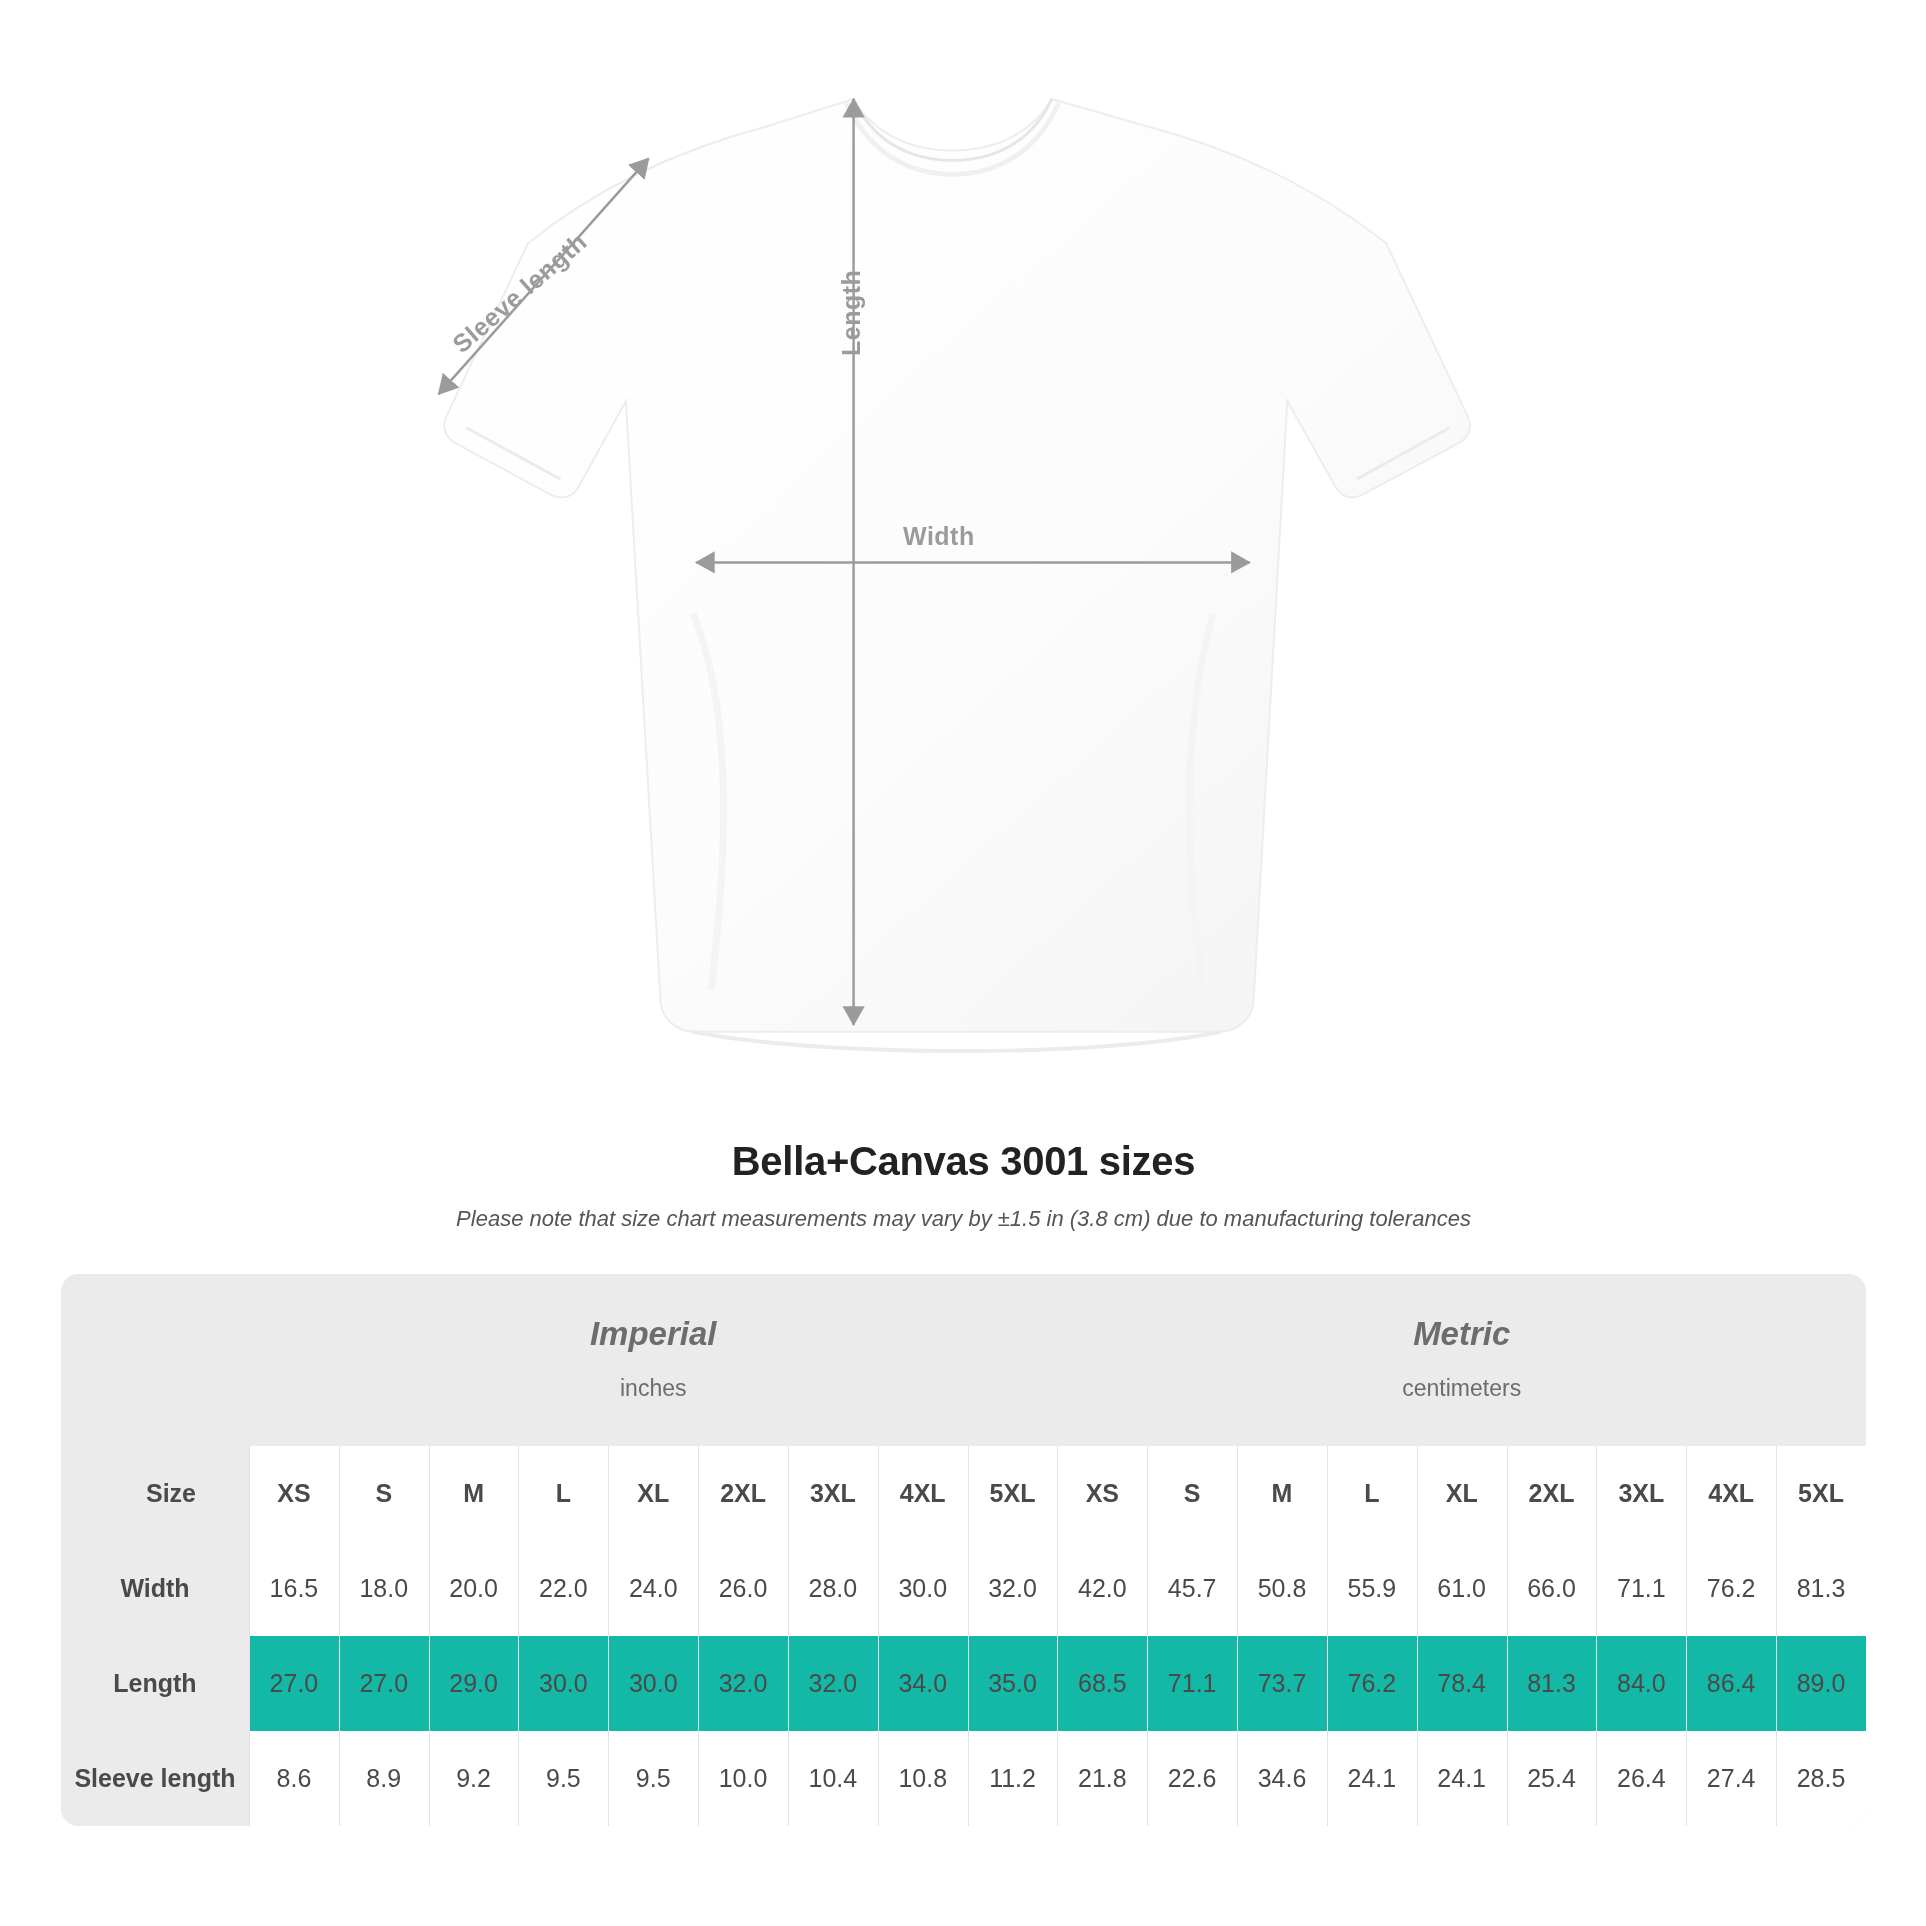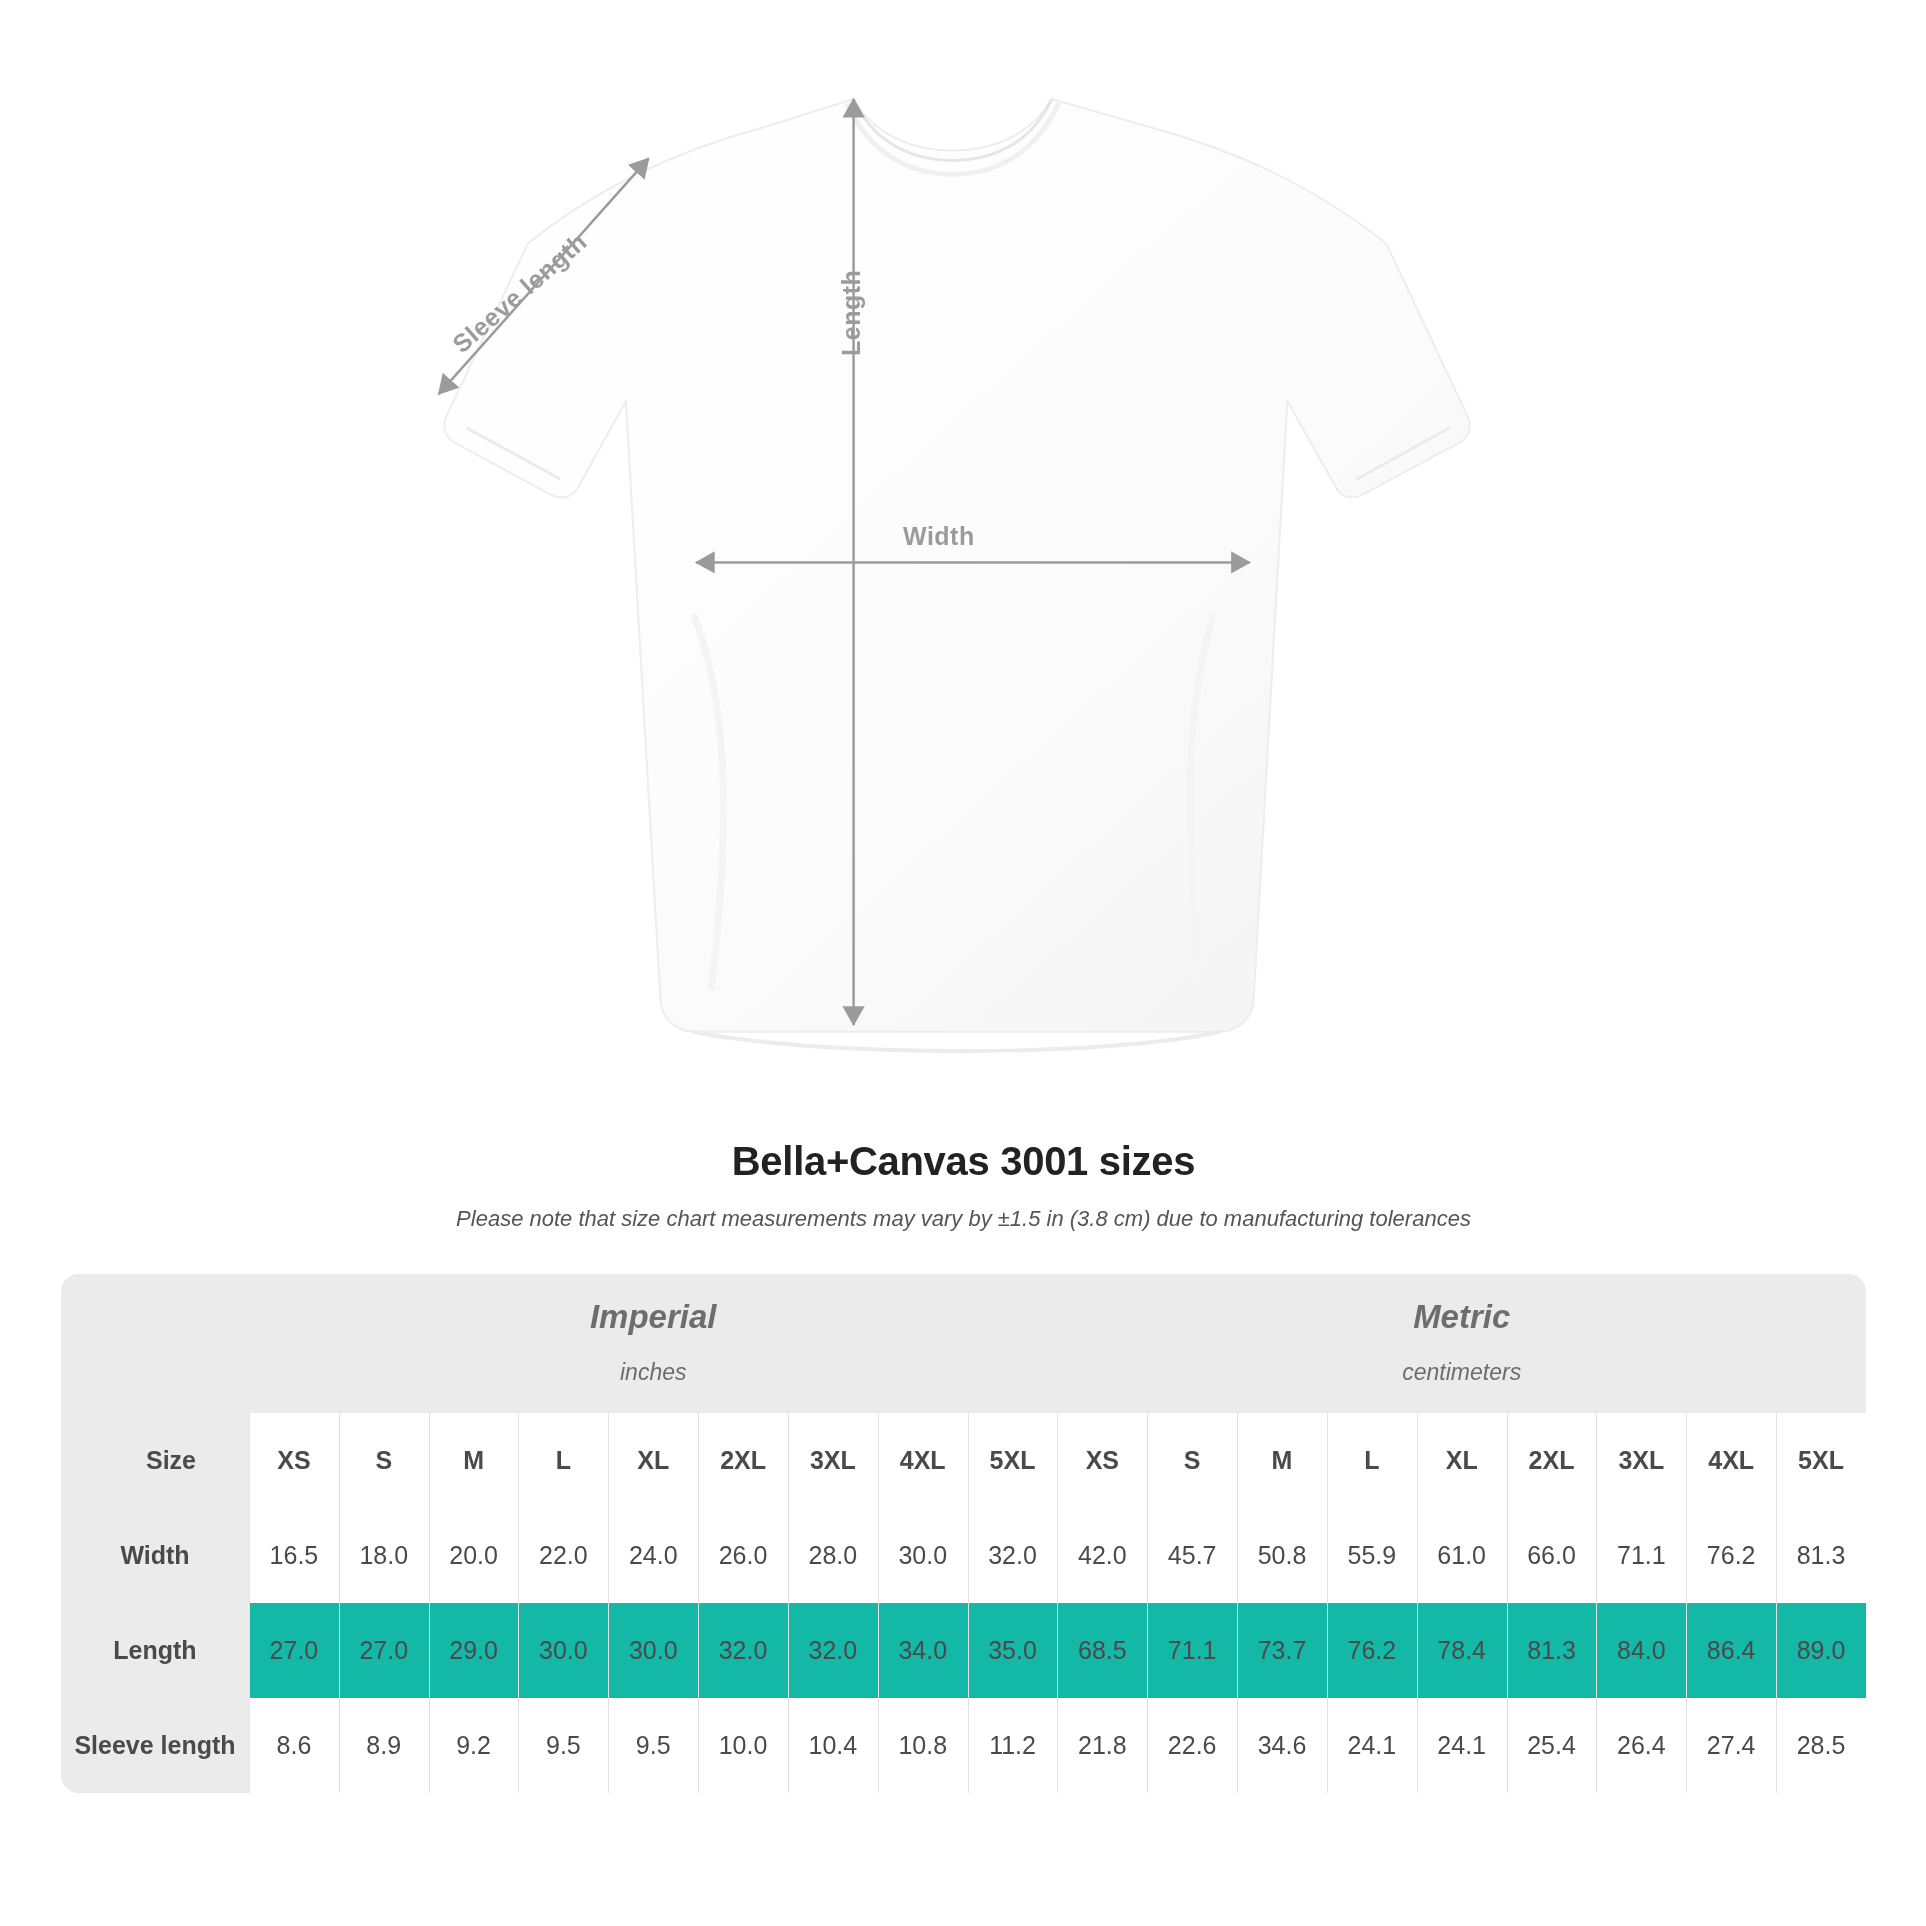--- a/index.html
+++ b/index.html
@@ -89,33 +89,32 @@
   }
   table.size-table td, table.size-table th {
     text-align: center;
     vertical-align: middle;
     font-size: 25px;
     color: #4a4a4a;
     padding: 0;
     border: none;
   }
   .unit-head {
-    height: 139px;
+    height: 172px;
     background: #ebebeb;
   }
   .unit-head .unit-name {
     font-size: 33px;
     font-style: italic;
     font-weight: bold;
     color: #6d6d6d;
     line-height: 1.25;
   }
   .unit-head .unit-sub {
     font-size: 23px;
-    font-style: italic;
     color: #6d6d6d;
     line-height: 1.6;
     margin-top: 16px;
   }
   .row-head {
     height: 95px;
   }
   .row-head td, .row-head th {
     font-weight: bold;
     color: #4a4a4a;

